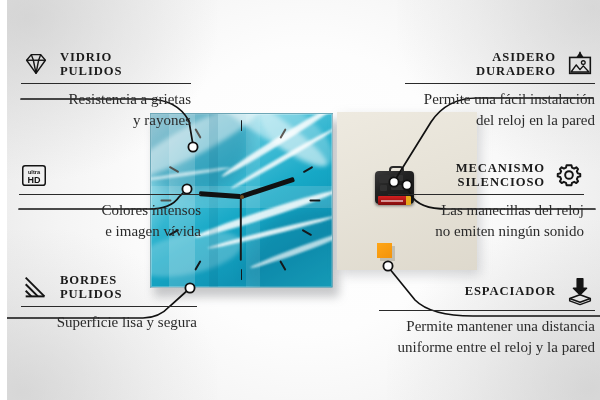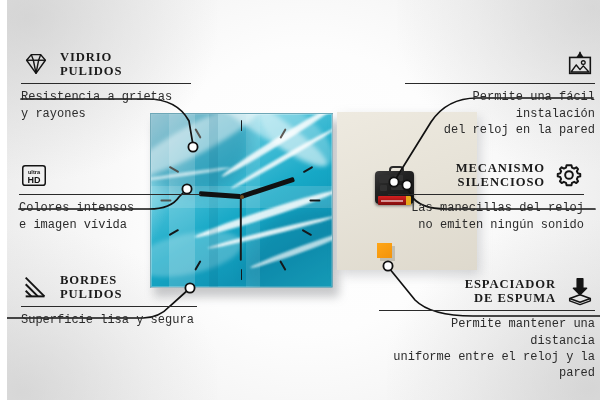--- a/index.html
+++ b/index.html
@@ -36,22 +36,22 @@
   .f-right .ftitle-row{justify-content:flex-end;}
   .ficon{width:30px;height:30px;flex:0 0 30px;display:block;}
   .ftitles{line-height:1.12;}
   .ft1,.ft2{
     font-family:"Liberation Serif", serif;
     font-weight:bold;font-size:12.6px;letter-spacing:.9px;color:#1b1b1b;
     white-space:nowrap;display:block;
   }
   .frule{height:1.4px;background:#2a2a2a;margin:4px 0 5px 0;}
   .fdesc{
-    font-family:Liberation Mono, monospace;
-    font-size:12px;line-height:1.35;color:#2b2b2b;white-space:pre-line;
+    font-family:Liberation Serif, serif;
+    font-size:15px;line-height:1.35;color:#2b2b2b;white-space:pre-line;text-align:right;
   }
 
   
   #clock-wrap{position:absolute;left:143px;top:113px;width:185px;height:176px;}
   #clock-shadow{
     position:absolute;left:4px;top:8px;width:185px;height:176px;
     background:rgba(90,95,100,.33);filter:blur(5px);border-radius:2px;
   }
   #clock{
     position:absolute;left:0;top:0;width:181px;height:173px;overflow:hidden;
@@ -251,20 +251,24 @@
         <span class="ft1">BORDES</span>
         <span class="ft2">PULIDOS</span>
       </div>
     </div>
     <div class="frule"></div>
     <div class="fdesc">Superficie lisa y segura</div>
   </div>
 
   <div class="feature f-right" style="right:12px;top:49px;width:190px;">
     <div class="ftitle-row">
+      <div class="ftitles">
+        <span class="ft1">ASIDERO</span>
+        <span class="ft2">DURADERO</span>
+      </div>
       <svg class="ficon" viewBox="0 0 32 32">
         <path d="M16,3 L16,8" stroke="#141414" stroke-width="1.4"></path>
         <path d="M16,3 L12,9 H20 Z" fill="#141414"></path>
         <rect x="5" y="9" width="22" height="17" fill="none" stroke="#141414" stroke-width="1.7"></rect>
         <circle cx="19.5" cy="14.5" r="2" fill="none" stroke="#141414" stroke-width="1.4"></circle>
         <path d="M6.5,24.5 L12,17 L16,22 L19.5,18 L25.5,24.5 Z" fill="none" stroke="#141414" stroke-width="1.5" stroke-linejoin="round"></path>
       </svg>
     </div>
     <div class="frule"></div>
     <div class="fdesc">Permite una fácil instalación
@@ -286,21 +290,20 @@
     </div>
     <div class="frule"></div>
     <div class="fdesc">Las manecillas del reloj
 no emiten ningún sonido</div>
   </div>
 
   <div class="feature f-right" style="right:12px;top:276px;width:216px;">
     <div class="ftitle-row">
       <div class="ftitles">
         <span class="ft1">ESPACIADOR</span>
-        <span class="ft2">DE ESPUMA</span>
       </div>
       <svg class="ficon" viewBox="0 0 32 32">
         <g fill="none" stroke="#141414" stroke-width="1.6" stroke-linejoin="round">
           <path d="M13,3 H19 V13 H23 L16,20 L9,13 H13 Z" fill="#141414"></path>
           <path d="M16,20 L27,24 L16,28 L5,24 Z"></path>
           <path d="M5,24 V26.5 L16,30.5 L27,26.5 V24"></path>
         </g>
       </svg>
     </div>
     <div class="frule"></div>

